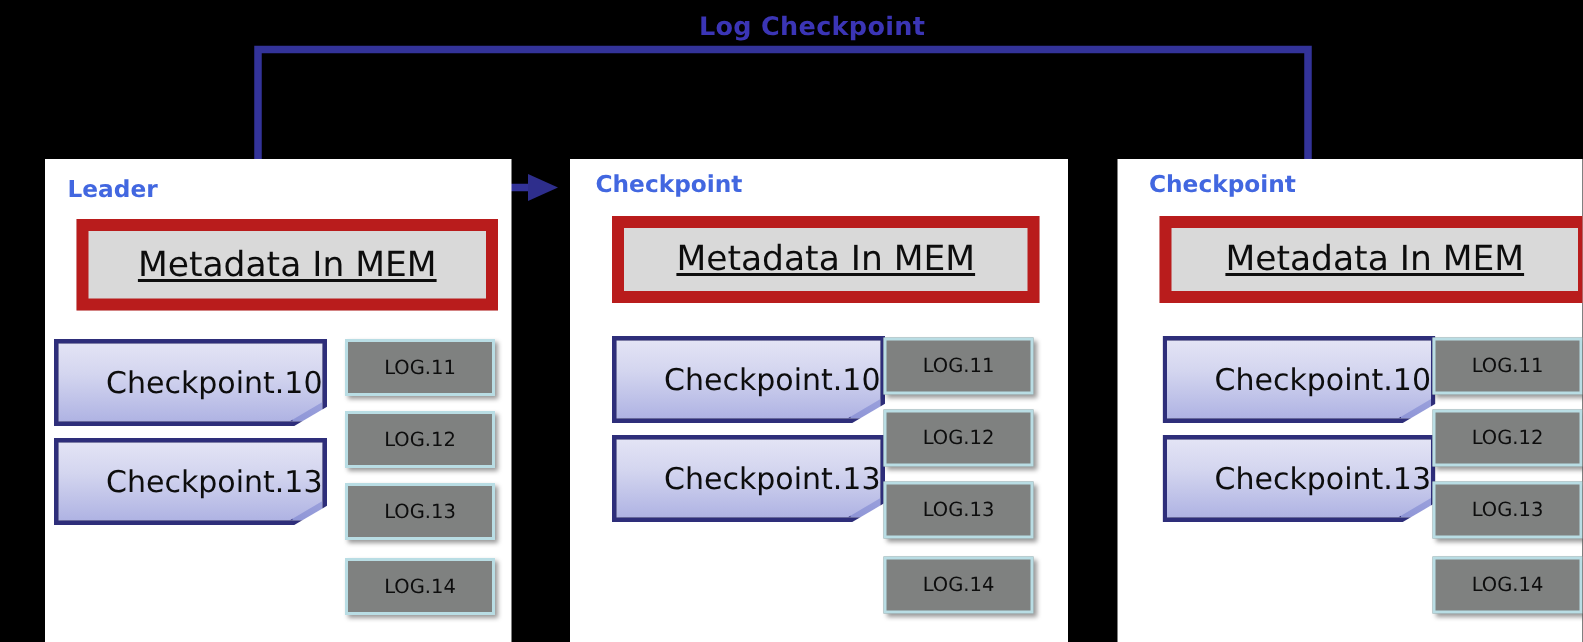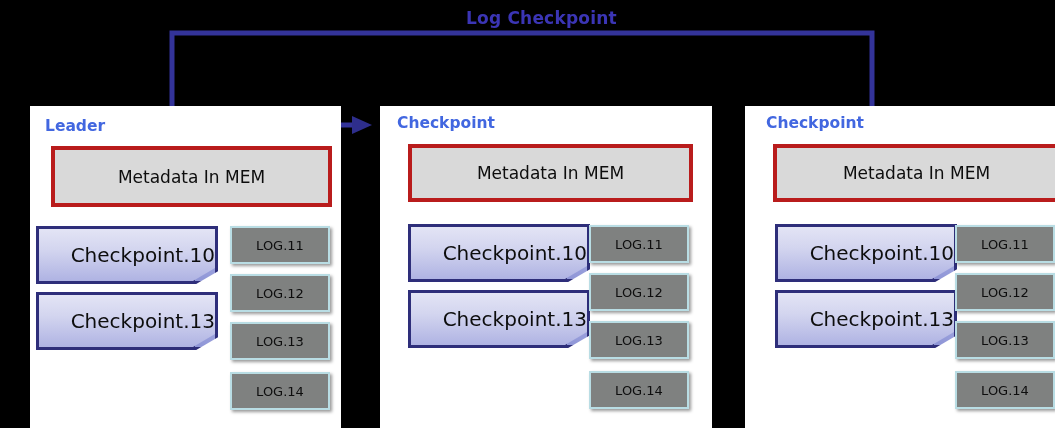--- a/index.html
+++ b/index.html
@@ -63,28 +63,29 @@
     font-family: "DejaVu Sans", sans-serif;
   }
   #panel-leader    .panel-title { left: 15px; top: 11px; }
   #panel-followers .panel-title { left: 17px; top: 8px;  }
   #panel-observers .panel-title { left: 21px; top: 8px;  }
 
   
   .metadata-box {
     position: absolute;
     background: #D9D9D9;
-    border: 4px solid #b91c1c;
+    border: 8px solid #b91c1c;
     display: flex;
     align-items: center;
     justify-content: center;
-    font-size: 17px;
+    font-size: 23px;
     color: #0D0D0D;
     white-space: nowrap;
     font-family: "DejaVu Sans", sans-serif;
+    text-decoration: underline;
   }
   #panel-leader    .metadata-box { left: 21px; top: 40px; width: 281px; height: 61px; }
   #panel-followers .metadata-box { left: 28px; top: 38px; width: 285px; height: 58px; }
   #panel-observers .metadata-box { left: 28px; top: 38px; width: 287px; height: 58px; }
 
   
   .checkpoint-col {
     position: absolute;
   }
   #panel-leader    .checkpoint-col { left: 6px;  top: 120px; }

